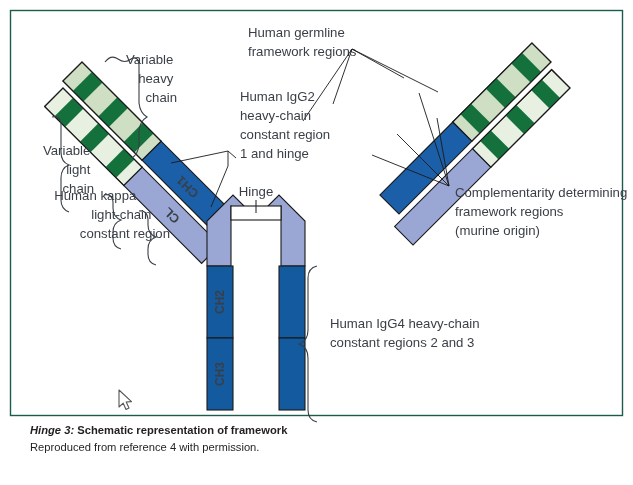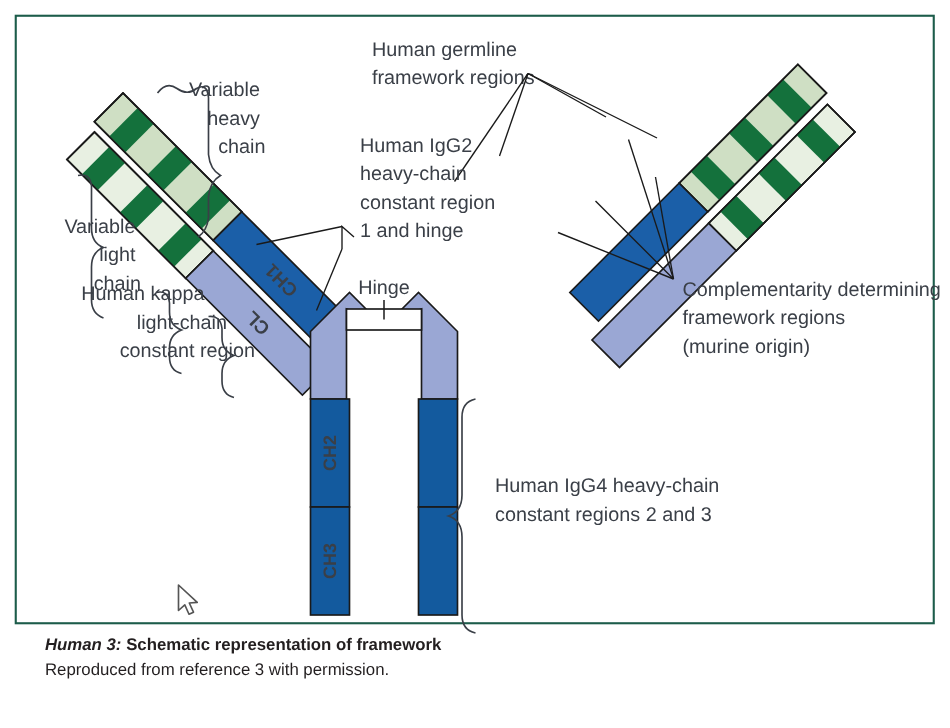--- a/index.html
+++ b/index.html
@@ -148,15 +148,15 @@
     <tspan x="330" dy="19">constant regions 2 and 3</tspan>
   </text>
 
   <g transform="translate(119,390)">
     <path d="M0,0 L0,17 L4.2,13.2 L7,19.5 L10,18.1 L7.2,12 L12.5,11.6 Z" fill="#ffffff" stroke="#555555" stroke-width="1.1" stroke-linejoin="round"></path>
   </g>
 
 </svg>
 
 <div class="cap" id="cap1">
-  <em>Human 3:</em><span> Schematic representation of framework</span>
+  <em>Hinge 3:</em><span> Schematic representation of framework</span>
 </div>
-<div class="cap" id="cap2">Reproduced from reference 3 with permission.</div>
+<div class="cap" id="cap2">Reproduced from reference 4 with permission.</div>
 
 </body></html>

